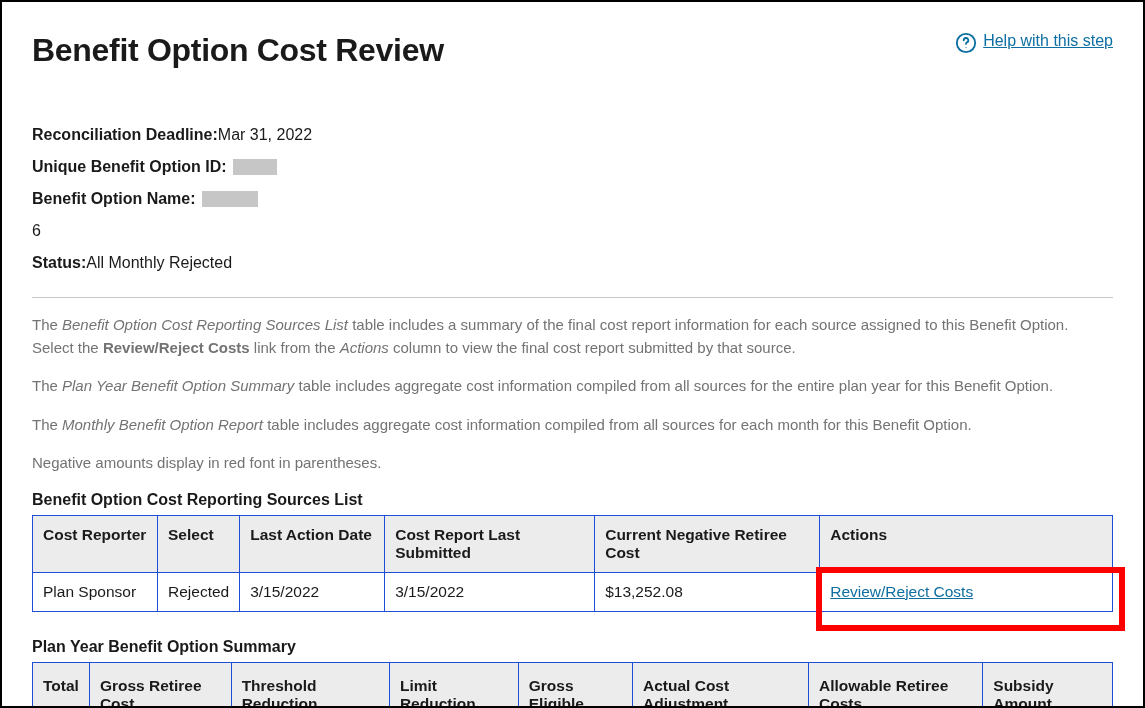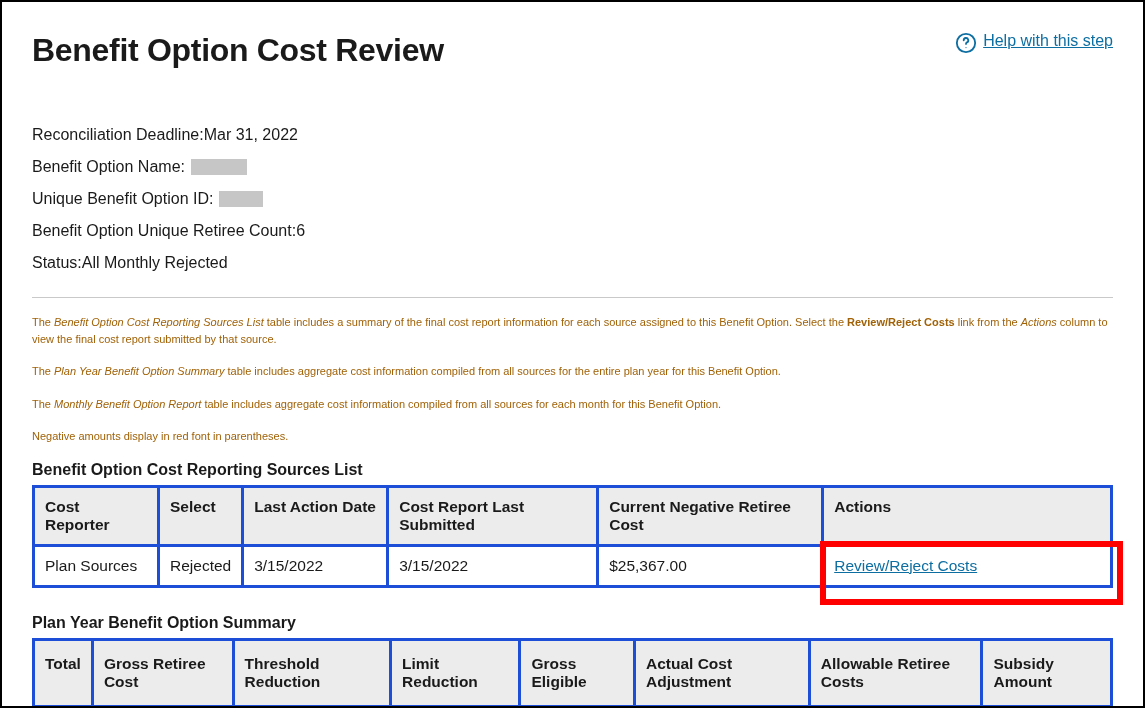--- a/index.html
+++ b/index.html
@@ -46,59 +46,59 @@
     .meta-list {
       line-height: 2.0;
       font-size: 16px;
       margin-bottom: 18px;
     }
     .meta-list div {
       display: flex;
       align-items: center;
     }
     .meta-list strong {
-      font-weight: 400;
+      font-weight: 700;
       text-align: right;
     }
     .redact {
       display: inline-block;
       background: #c6c6c6;
       height: 16px;
       width: 56px;
       margin-left: 6px;
     }
     hr.divider {
       border: none;
       border-top: 1px solid #c9c9c9;
       margin: 0 0 16px 0;
     }
     p.desc {
-      font-size: 11px;
+      font-size: 15px;
       line-height: 1.5;
       margin-bottom: 16px;
-      color: #a16207;
+      color: #737373;
     }
     .desc em {
       font-style: italic;
     }
     .desc strong {
       font-weight: 700;
     }
     h3.table-title {
       font-size: 16px;
       font-weight: 700;
       margin: 16px 0 6px 0;
     }
     table {
       border-collapse: collapse;
       width: 100%;
       font-size: 15.5px;
     }
     table th, table td {
-      border: 3px solid #1d4ed8;
+      border: 1px solid #1d4ed8;
       padding: 10px 10px;
       text-align: left;
       vertical-align: top;
     }
     table th {
       background: #ececec;
       font-weight: 700;
     }
     .sources-table td {
       background: #fff;
@@ -144,29 +144,28 @@
     <span>Help with this step</span>
   </a>
 </div>
 
 <div class="meta-list">
   <div>
     <strong>Reconciliation Deadline:</strong>
     <span> Mar 31, 2022</span>
   </div>
   <div>
+    <strong>Unique Benefit Option ID:</strong>
+    <span class="redact" style="width:44px"></span>
+  </div>
+  <div>
     <strong>Benefit Option Name:</strong>
     <span class="redact"></span>
   </div>
   <div>
-    <strong>Unique Benefit Option ID:</strong>
-    <span class="redact" style="width:44px"></span>
-  </div>
-  <div>
-    <strong>Benefit Option Unique Retiree Count:</strong>
     <span> 6</span>
   </div>
   <div>
     <strong>Status:</strong>
     <span> All Monthly Rejected</span>
   </div>
 </div>
 
 <hr class="divider">
 
@@ -196,25 +195,25 @@
       <th>Cost Reporter</th>
       <th>Select</th>
       <th>Last Action Date</th>
       <th>Cost Report Last Submitted</th>
       <th>Current Negative Retiree Cost</th>
       <th>Actions</th>
     </tr>
   </thead>
   <tbody>
     <tr>
-      <td>Plan Sources</td>
+      <td>Plan Sponsor</td>
       <td>Rejected</td>
       <td>3/15/2022</td>
       <td>3/15/2022</td>
-      <td>$25,367.00</td>
+      <td>$13,252.08</td>
       <td class="actions-cell">
         <div class="actions-inner">
           <a class="action-link">Review/Reject Costs</a>
         </div>
         <div class="highlight-box"></div>
       </td>
     </tr>
   </tbody>
 </table>
 

